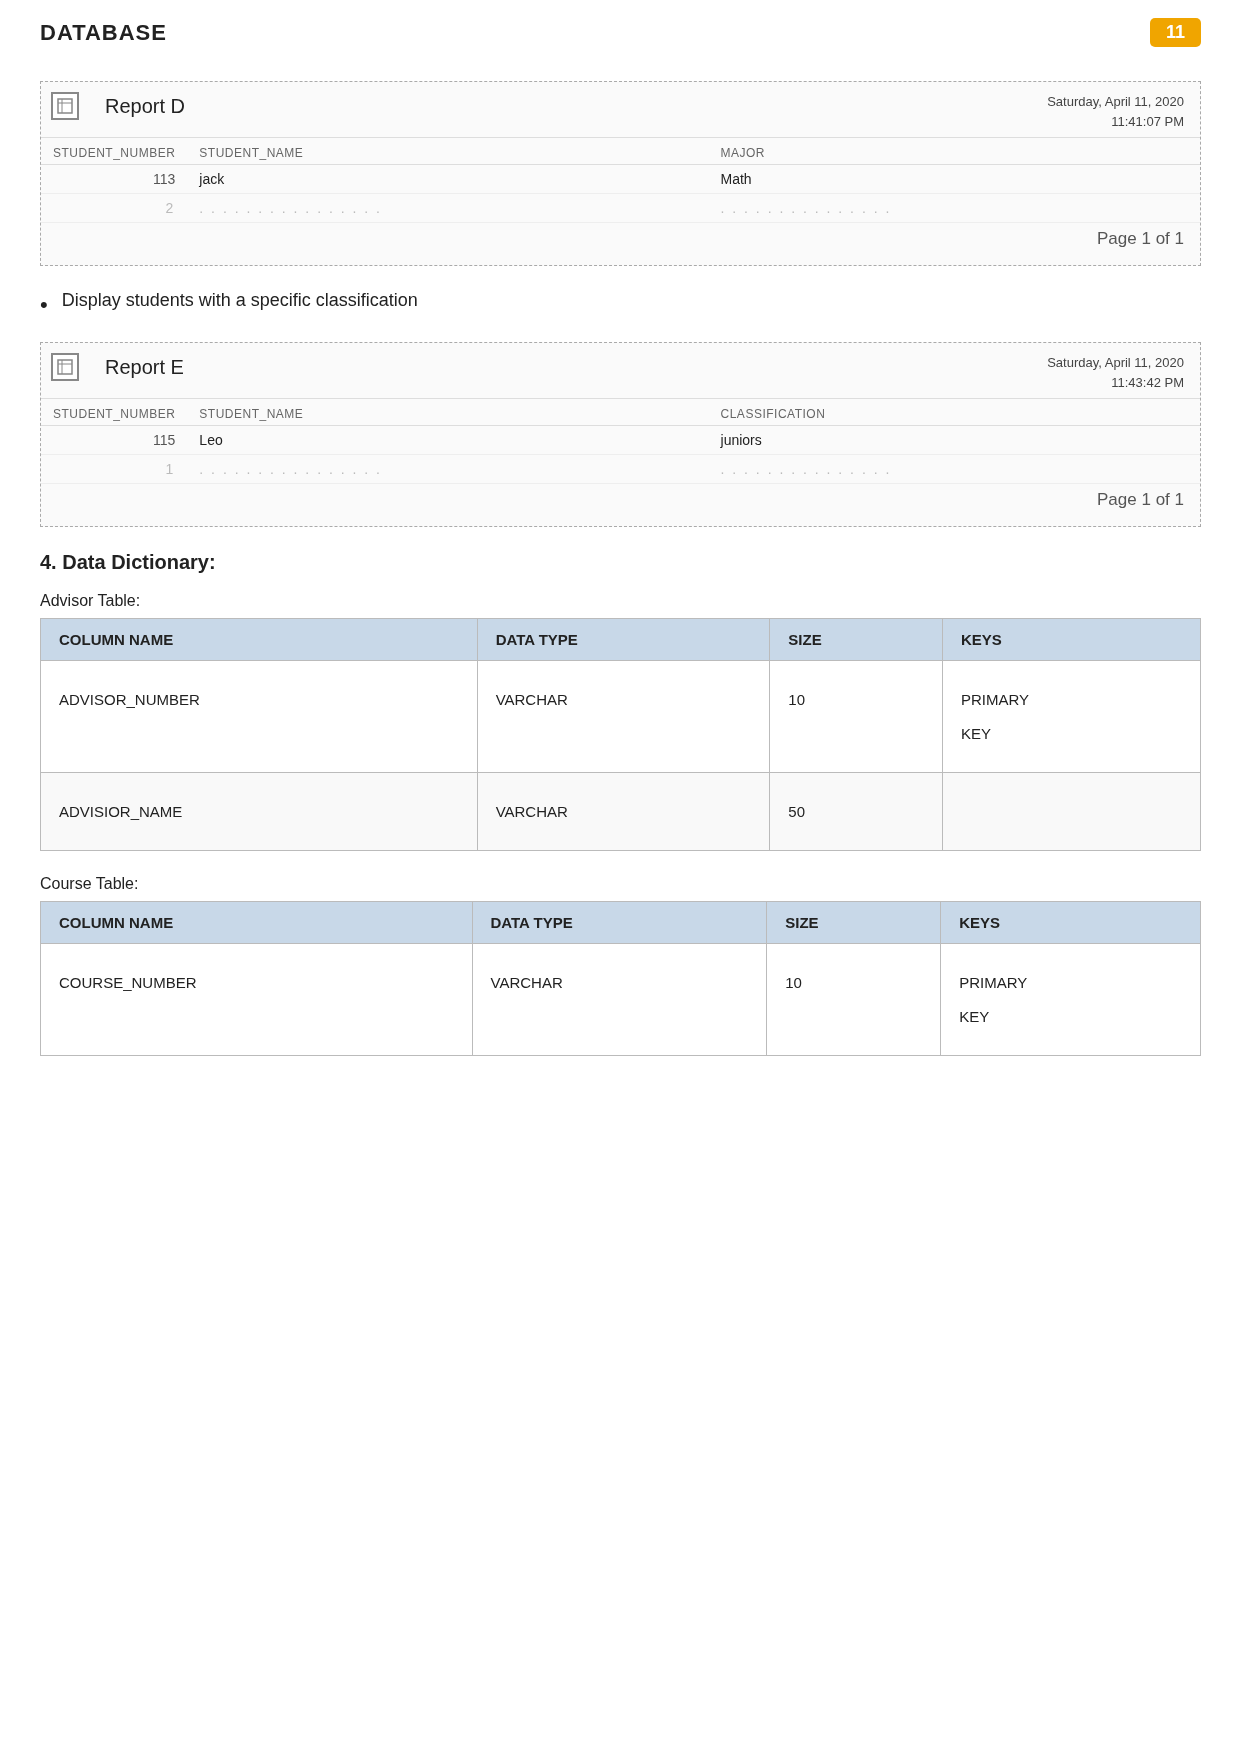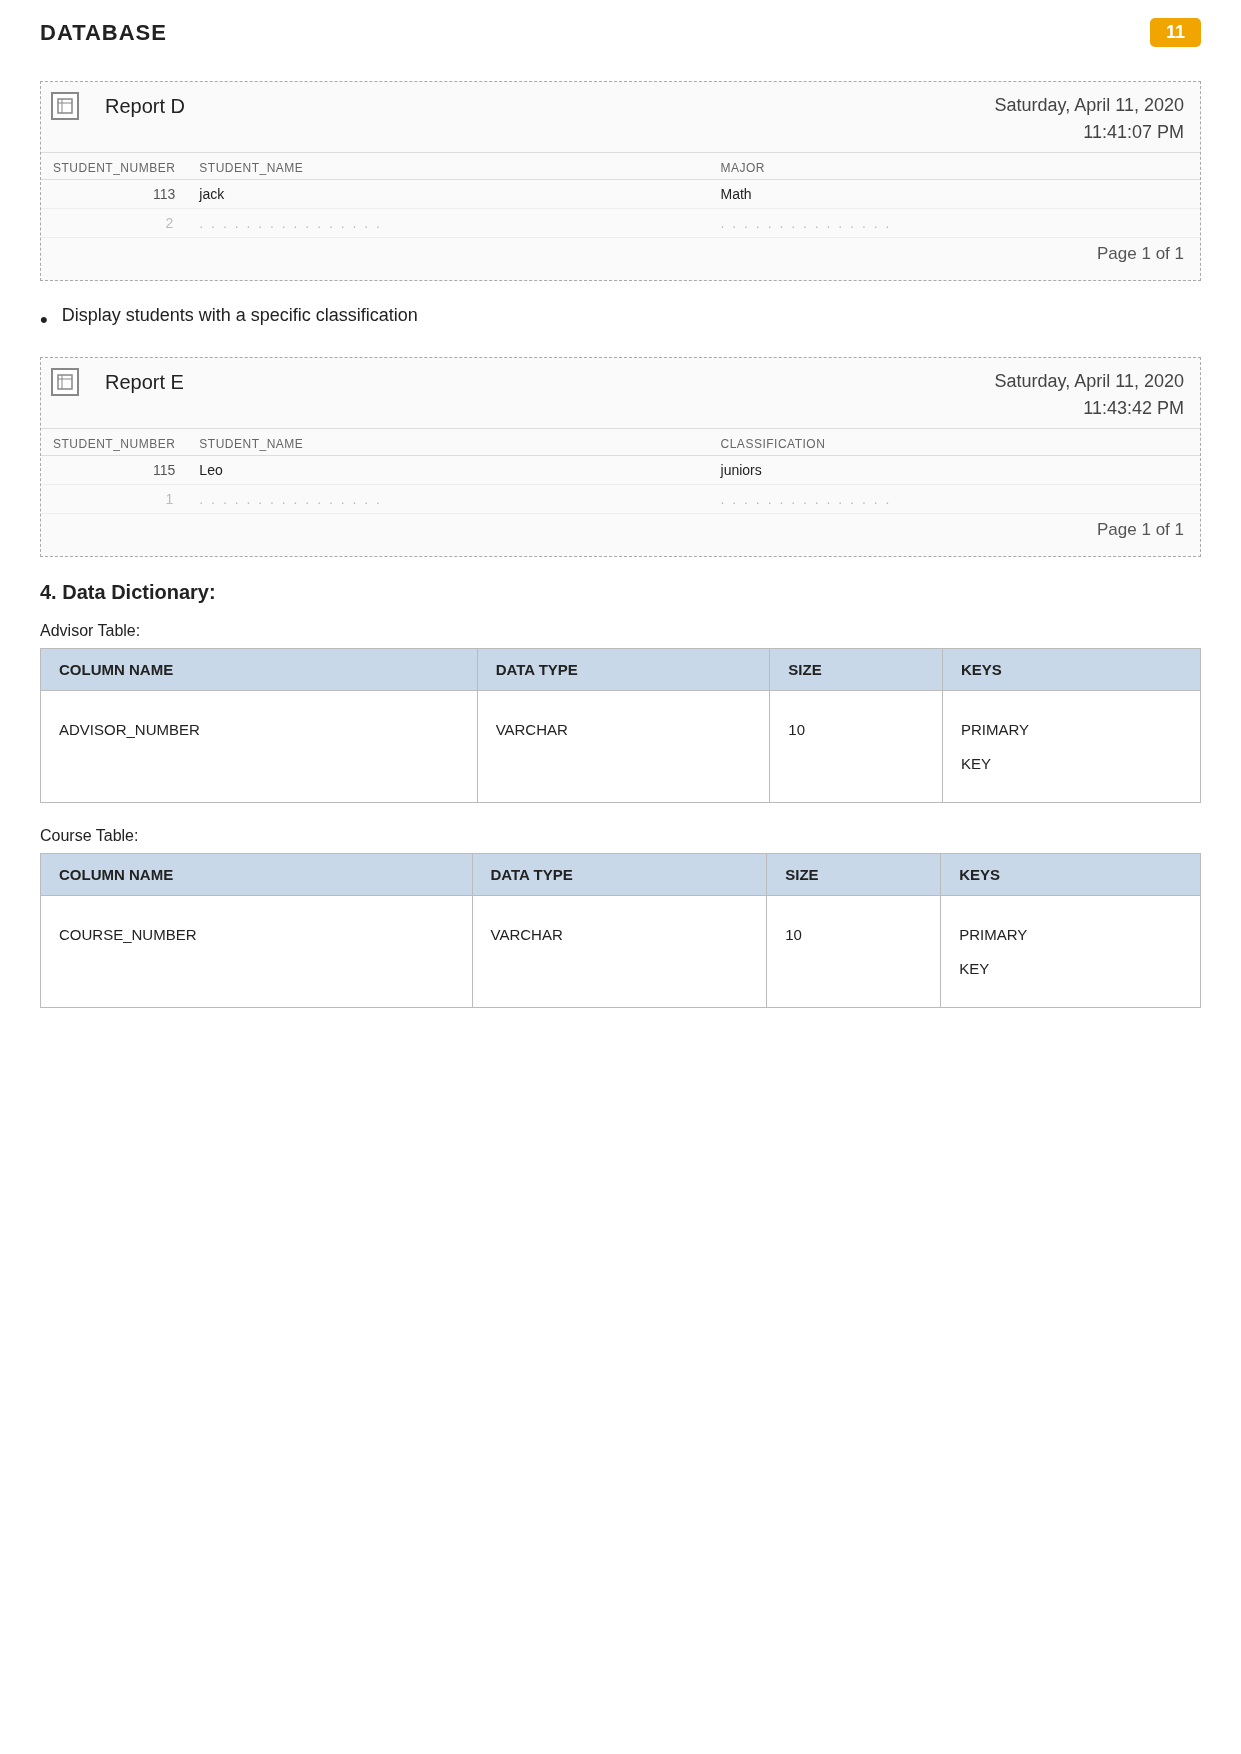--- a/index.html
+++ b/index.html
@@ -67,21 +67,21 @@
       color: #555;
       background: #fff;
     }
     .report-title {
       font-size: 20px;
       font-weight: 500;
       color: #222;
     }
     .report-date-time {
       text-align: right;
-      font-size: 18px;
+      font-size: 13px;
       color: #444;
       line-height: 1.5;
     }
 
     
     .report-table {
       width: 100%;
       border-collapse: collapse;
       margin-top: 4px;
     }
@@ -292,20 +292,26 @@
   </thead>
   <tbody>
     <tr>
       <td>ADVISOR_NUMBER</td>
       <td>VARCHAR</td>
       <td>10</td>
       <td style="white-space: pre-line;">PRIMARY
 
 KEY</td>
     </tr>
+    <tr>
+      <td>ADVISIOR_NAME</td>
+      <td>VARCHAR</td>
+      <td>50</td>
+      <td></td>
+    </tr>
   </tbody>
 </table>
 
 <div class="sub-heading">Course Table:</div>
 <table class="dict-table">
   <thead>
     <tr>
       <th>COLUMN NAME</th>
       <th>DATA TYPE</th>
       <th>SIZE</th>

